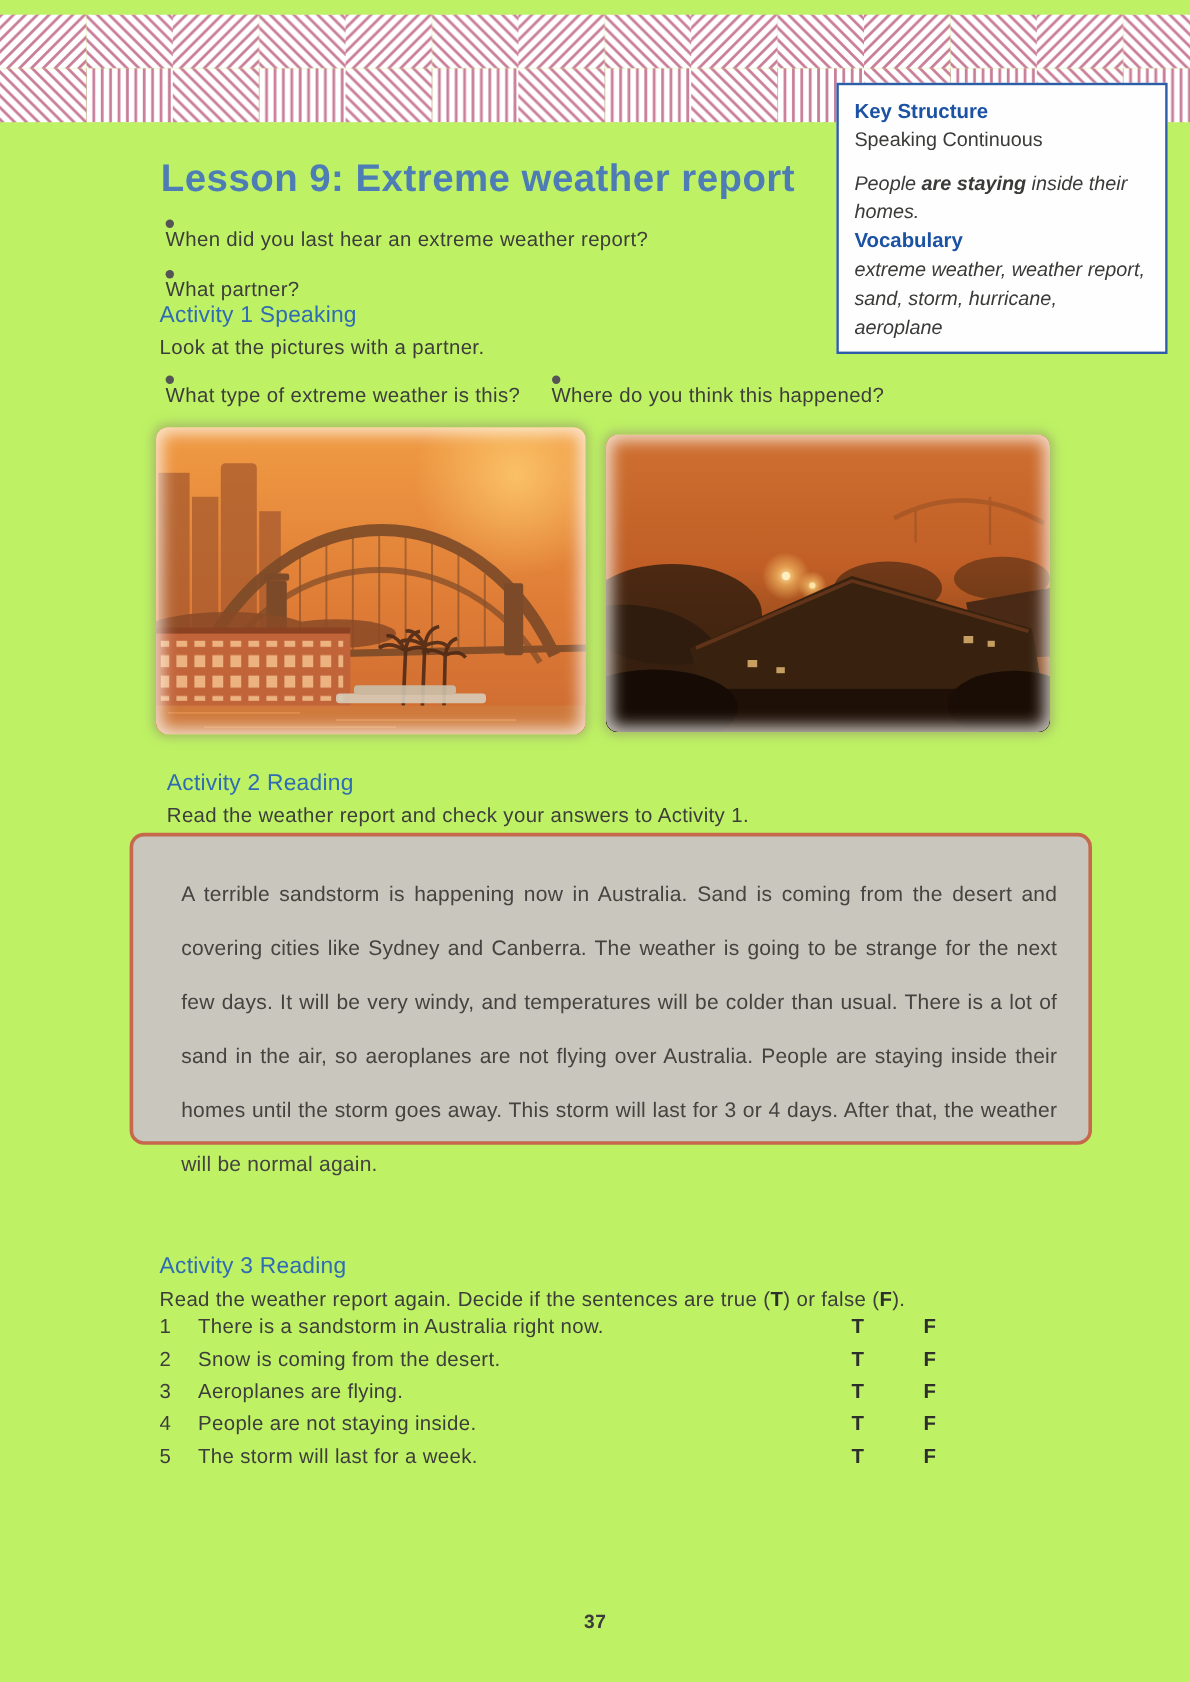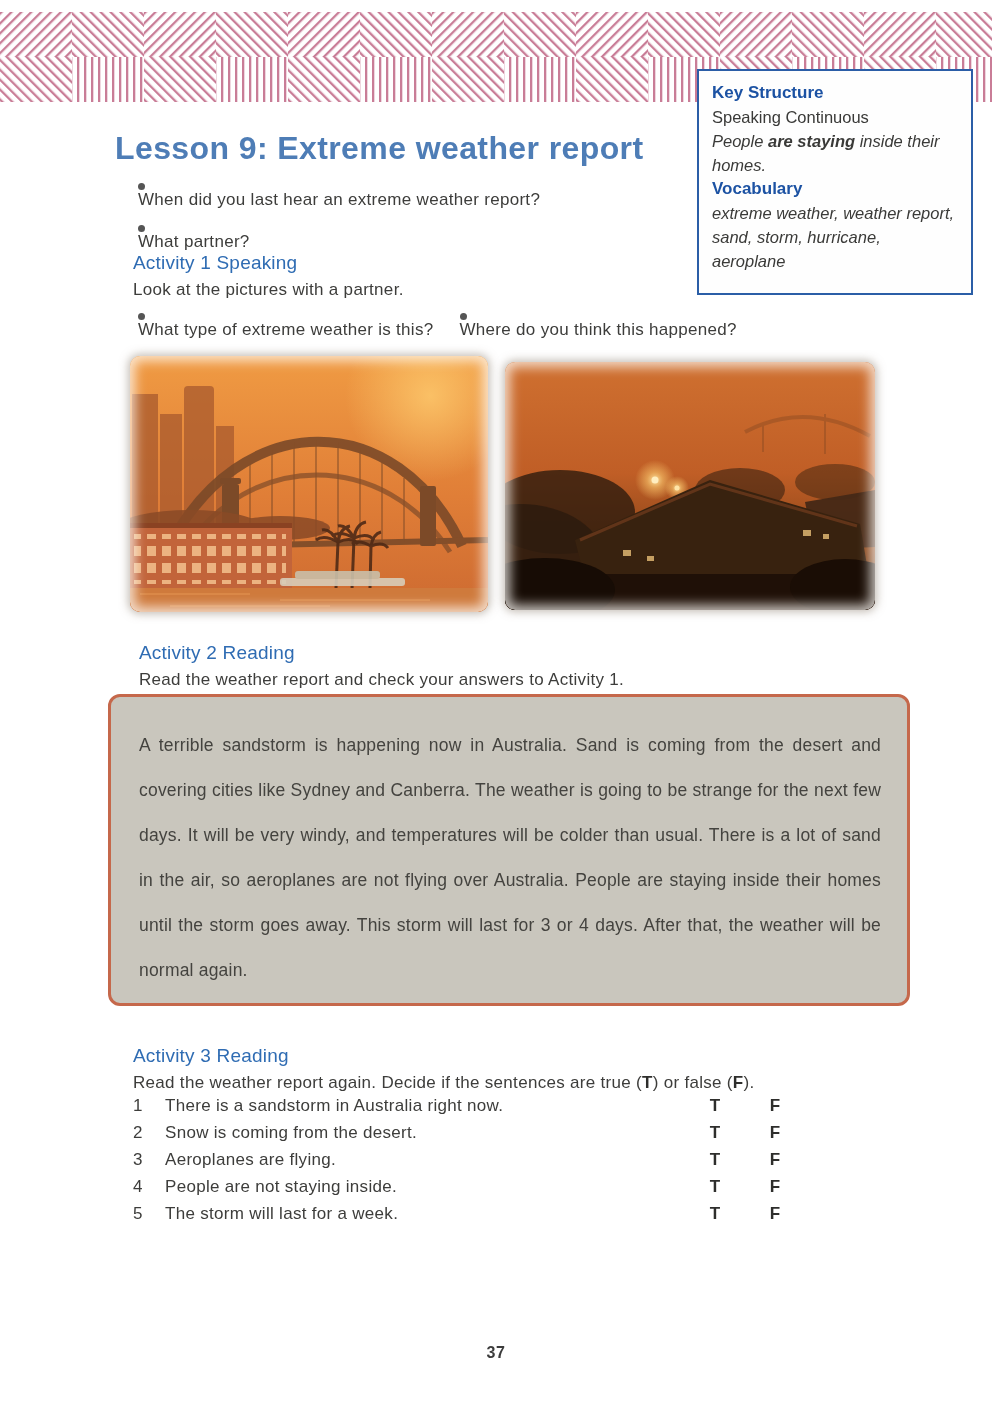--- a/index.html
+++ b/index.html
@@ -1,41 +1,41 @@
 <!DOCTYPE html>
 <html><head>
 <meta charset="utf-8">
 <style>
   html,body{margin:0;padding:0;background:#e8e8e8;}
   .page{
     position:relative;
     width:992px;height:1402px;
-    background:#ffffff;
+    background:#bef264;
     font-family:"Liberation Sans", sans-serif;
     color:#3e3e3c;
     overflow:hidden;
     margin:0 auto;
   }
   
   .pattern-strip{position:absolute;top:12px;left:0;width:992px;height:90px;}
   
   .key-box{
     position:absolute;left:697px;top:69px;width:276px;height:226px;
     background:#fefefe;border:2px solid #2b5ea7;
     box-sizing:border-box;padding:10px 13px;z-index:3;
     font-size:16.5px;line-height:24px;
   }
   .key-label{font-weight:bold;color:#1c52a3;font-size:17px;}
   .key-plain{color:#3a3a38;}
-  .key-example{font-style:italic;color:#3a3a38;}
+  .key-example{font-style:italic;color:#3a3a38;margin-top:12px;}
   .key-example b{font-weight:bold;}
   .key-vocab{font-style:italic;color:#3a3a38;}
   
   .lesson-title{
-    position:absolute;left:115px;top:130px;width:700px;
+    position:absolute;left:134px;top:130px;width:700px;
     font-size:32px;font-weight:bold;color:#4e7db6;letter-spacing:.4px;
   }
   .intro-bullets{position:absolute;left:138px;top:176px;width:560px;}
   .bullet-row{display:flex;align-items:flex-start;margin-bottom:8px;flex-direction:column;}
   .dot{width:7px;height:7px;border-radius:50%;background:#555;margin:7px 20px 0 0;flex:none;}
   .bullet-text{font-size:17px;letter-spacing:.3px;color:#3d3d3b;}
   .act-head{font-size:19px;font-weight:normal;color:#2f6cb3;letter-spacing:.2px;margin-top:12px;}
   .act-sub{font-size:17px;color:#3d3d3b;letter-spacing:.3px;margin-top:6px;}
   .activity1{position:absolute;left:133px;top:240px;width:560px;}
   .q-row{position:absolute;left:138px;top:306px;width:760px;display:flex;}
@@ -49,24 +49,24 @@
   .photo-left{left:0;top:0;width:358px;height:256px;}
   .photo-right{left:375px;top:6px;width:370px;height:248px;}
   .photo svg{display:block;width:100%;height:100%;}
   .photo-fade{
     position:absolute;inset:0;border-radius:10px;pointer-events:none;
     box-shadow:inset 0 0 12px 5px rgba(255,252,248,.75);
   }
   
   .activity2{position:absolute;left:139px;top:630px;width:700px;}
   .report-box{
-    position:absolute;left:108px;top:694px;width:802px;height:312px;
+    position:absolute;left:108px;top:694px;width:802px;height:260px;
     box-sizing:border-box;
     background:#c9c6bd;border:3px solid #c5684b;border-radius:12px;
-    padding:26px 26px 0 28px;
+    padding:26px 26px 0 40px;
   }
   .report-text{
     font-size:17.5px;line-height:45px;letter-spacing:.2px;
     color:#44433f;text-align:justify;
   }
   
   .activity3{position:absolute;left:133px;top:1033px;width:700px;}
   .tf-instr b{font-weight:bold;color:#2e2e2c;}
   .tf-list{position:absolute;left:133px;top:1092px;width:672px;font-size:17px;letter-spacing:.3px;}
   .tf-row{display:grid;grid-template-columns:32px 1fr 60px 60px;line-height:27px;color:#3d3d3b;}

